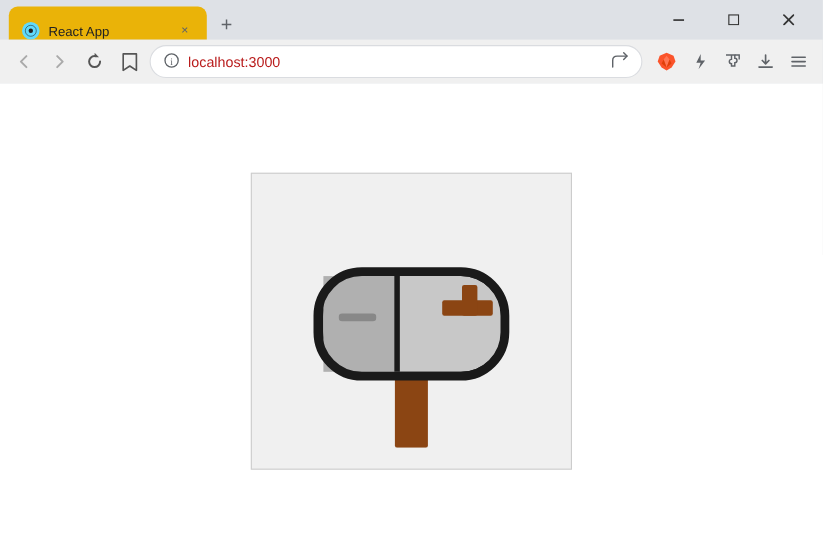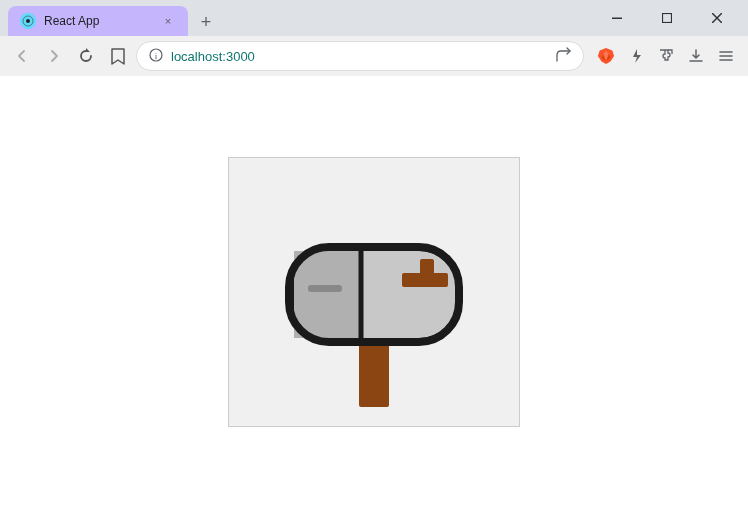--- a/index.html
+++ b/index.html
@@ -22,26 +22,26 @@
     }
 
     .tabs-area {
       display: flex;
       align-items: flex-end;
       flex: 1;
       height: 100%;
     }
 
     .tab-active {
-      background: #c4b5fd;
+      background: #eab308;
       border-radius: 8px 8px 0 0;
       padding: 0 12px;
       height: 30px;
       display: flex;
-      align-items: center;
+      align-items: flex-end;
       gap: 8px;
       font-size: 13px;
       color: #202124;
       min-width: 180px;
       max-width: 240px;
     }
 
     .tab-favicon {
       width: 16px;
       height: 16px;
@@ -141,21 +141,21 @@
     }
 
     .security-icon {
       font-size: 13px;
       color: #5f6368;
     }
 
     .address-text {
       flex: 1;
       font-size: 13px;
-      color: #0f766e;
+      color: #b91c1c;
     }
 
     .share-icon {
       font-size: 13px;
       color: #5f6368;
       cursor: pointer;
     }
 
     .nav-extensions {
       display: flex;

